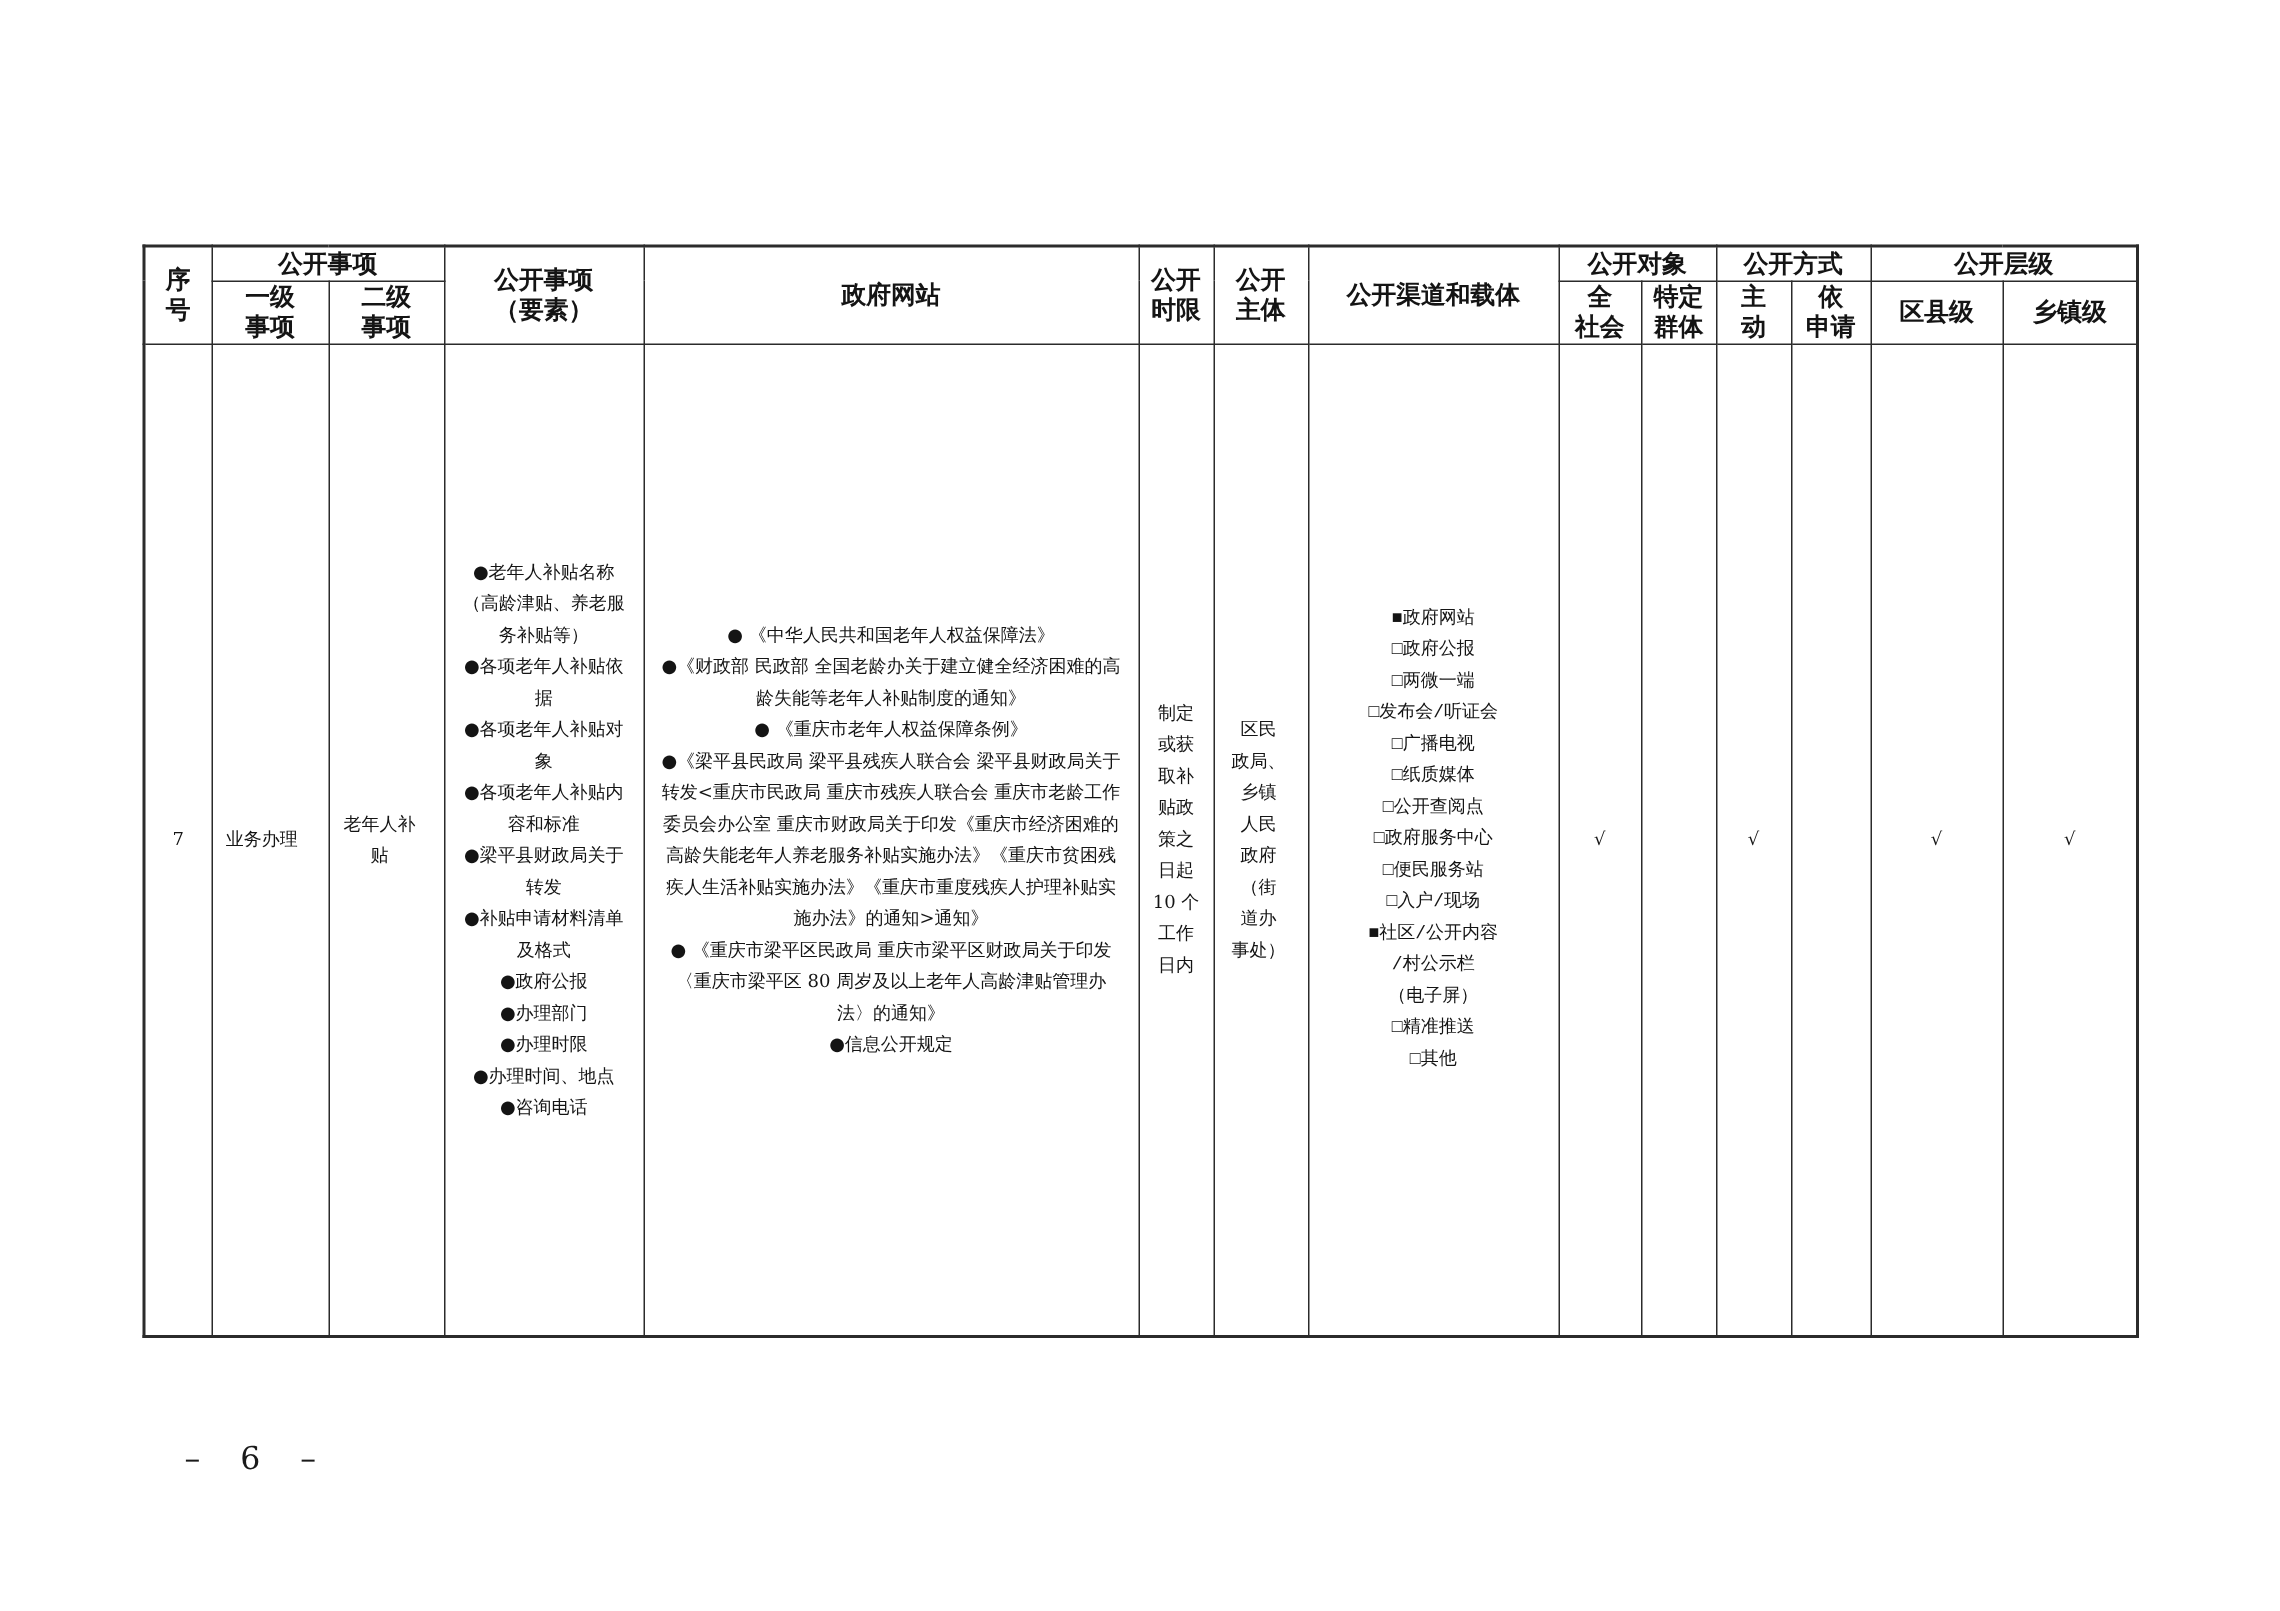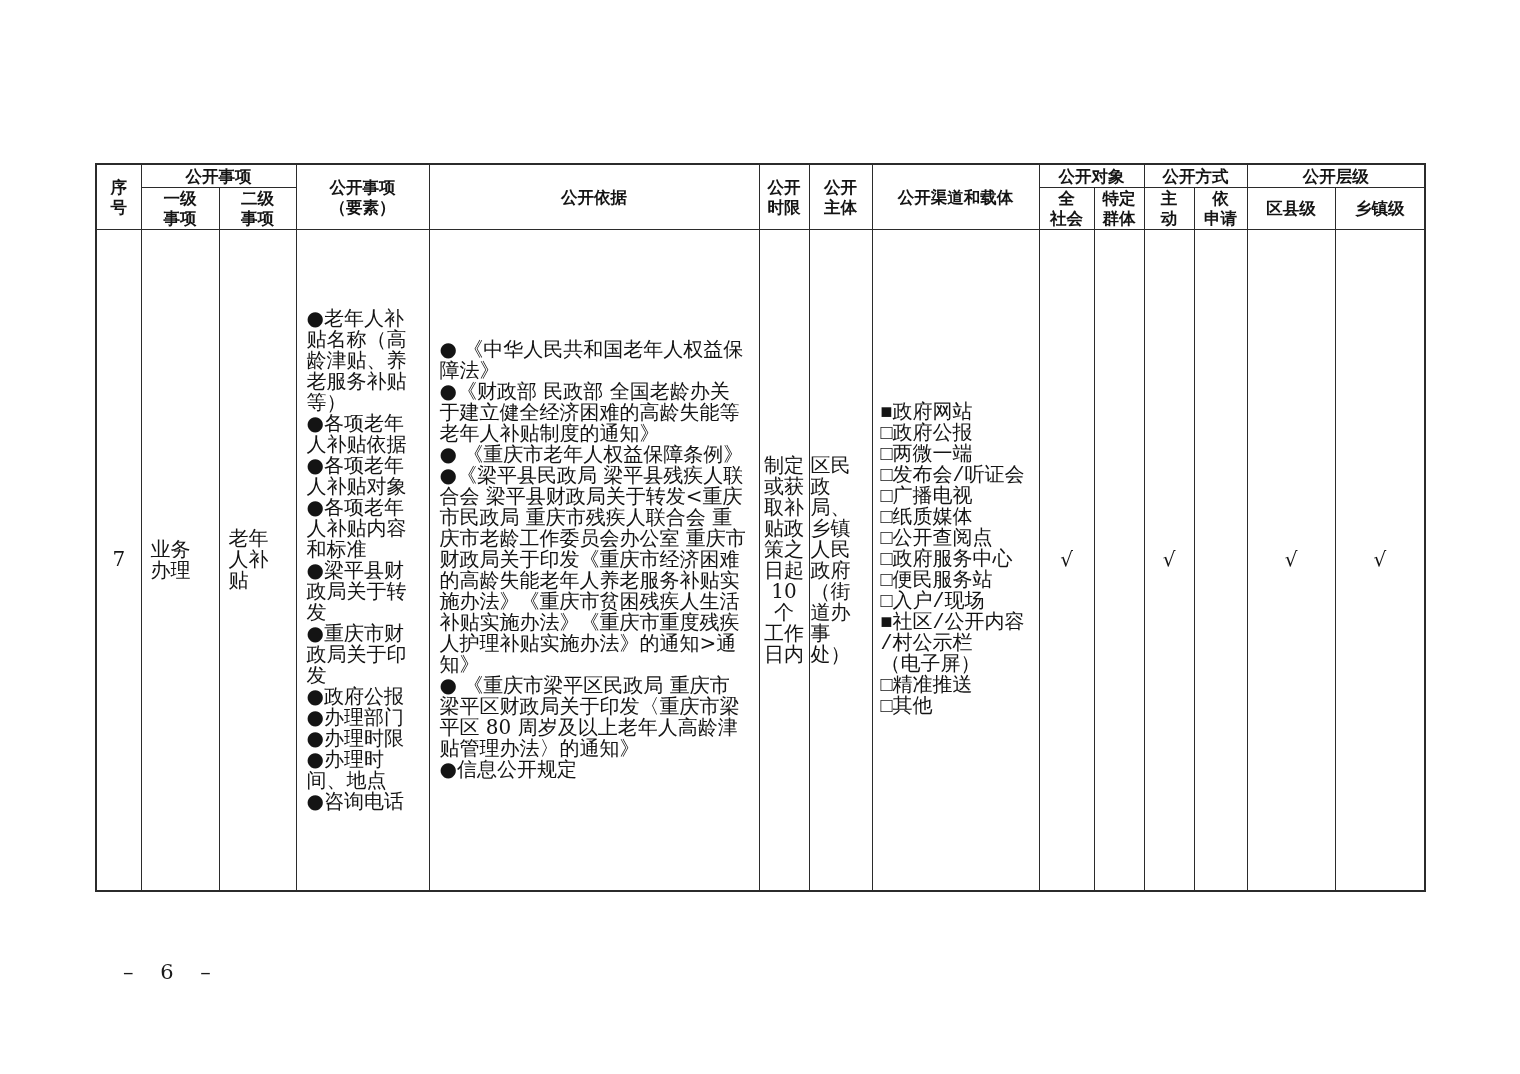--- a/index.html
+++ b/index.html
@@ -31,22 +31,23 @@
     line-height: 20px;
     text-align: center;
     white-space: pre-line;
     padding: 0 2px;
   }
   thead tr.h1 { height: 23px; }
   thead tr.h2 { height: 42px; }
   tbody tr.body-row { height: 662px; }
 
   .doc-table td {
-    font-size: 20px;
+    font-size: 12px;
     line-height: 21px;
+    text-align: center;
   }
   .cell-serial { font-size: 17px; text-align: center; }
   .cell-level1 { padding: 0 20px 0 9px; text-align: left; }
   .cell-level2 { padding: 0 18px 0 9px; text-align: left; }
   .cell-content { padding: 6px 10px; text-align: left; }
   .cell-basis { padding: 24px 10px; text-align: left; }
   .cell-time { text-align: center; white-space: pre-line; line-height: 22px; }
   .cell-subject { text-align: left; padding-right: 4px; white-space: pre-line; line-height: 23px; }
   .cell-channels { padding: 6px 8px; text-align: left; font-family: Liberation Mono, monospace; }
   .cell-mark { text-align: center; font-size: 16px; }
@@ -82,21 +83,21 @@
       <col style="width:88px">
         <col style="width:90px">
     </colgroup>
     <thead>
       <tr class="h1">
         <th rowspan="2">序
 号</th>
         <th colspan="2">公开事项</th>
         <th rowspan="2">公开事项
 （要素）</th>
-        <th rowspan="2">公开依据</th>
+        <th rowspan="2">政府网站</th>
         <th rowspan="2">公开
 时限</th>
         <th rowspan="2">公开
 主体</th>
         <th rowspan="2">公开渠道和载体</th>
         <th colspan="2">公开对象</th>
         <th colspan="2">公开方式</th>
         <th colspan="2">公开层级</th>
       </tr>
       <tr class="h2">
@@ -121,21 +122,21 @@
         <td class="cell-serial">7</td>
         <td class="cell-level1">业务办理</td>
         <td class="cell-level2">老年人补贴</td>
         <td class="cell-content">
           <div>
               <div class="li">●老年人补贴名称（高龄津贴、养老服务补贴等）</div>
               <div class="li">●各项老年人补贴依据</div>
               <div class="li">●各项老年人补贴对象</div>
               <div class="li">●各项老年人补贴内容和标准</div>
               <div class="li">●梁平县财政局关于转发</div>
-              <div class="li">●重庆市财政局关于印发</div>
+              <div class="li">●补贴申请材料清单及格式</div>
               <div class="li">●政府公报</div>
               <div class="li">●办理部门</div>
               <div class="li">●办理时限</div>
               <div class="li">●办理时间、地点</div>
               <div class="li">●咨询电话</div>
             </div>
         </td>
         <td class="cell-basis">
           <div>
               <div class="li">● 《中华人民共和国老年人权益保障法》</div>

